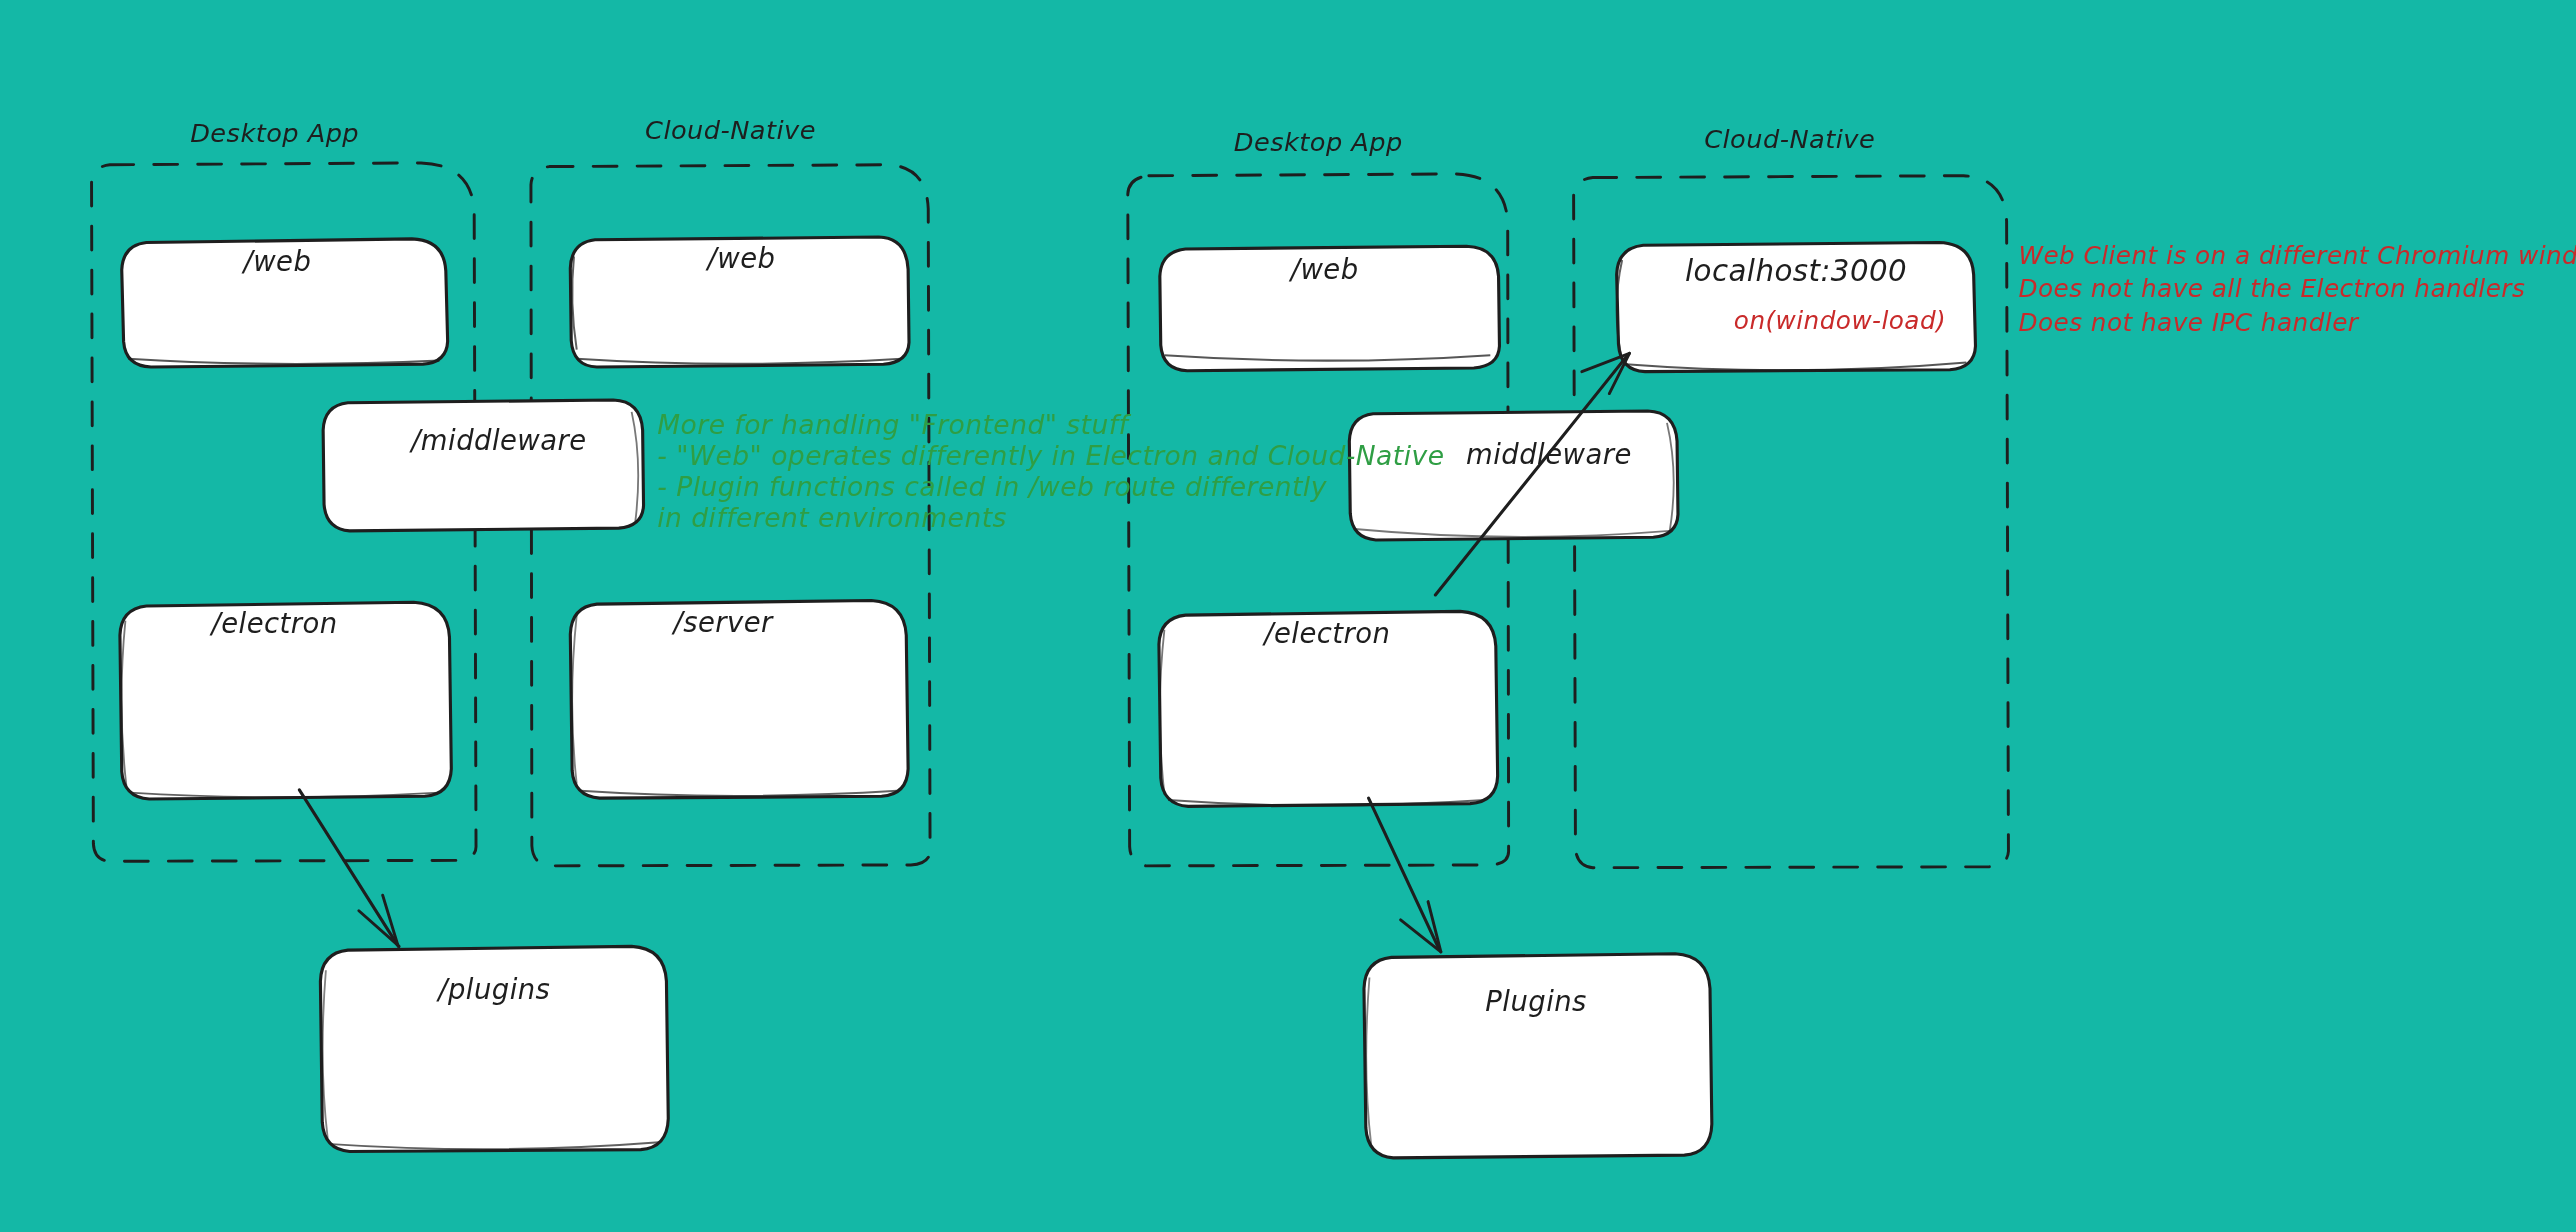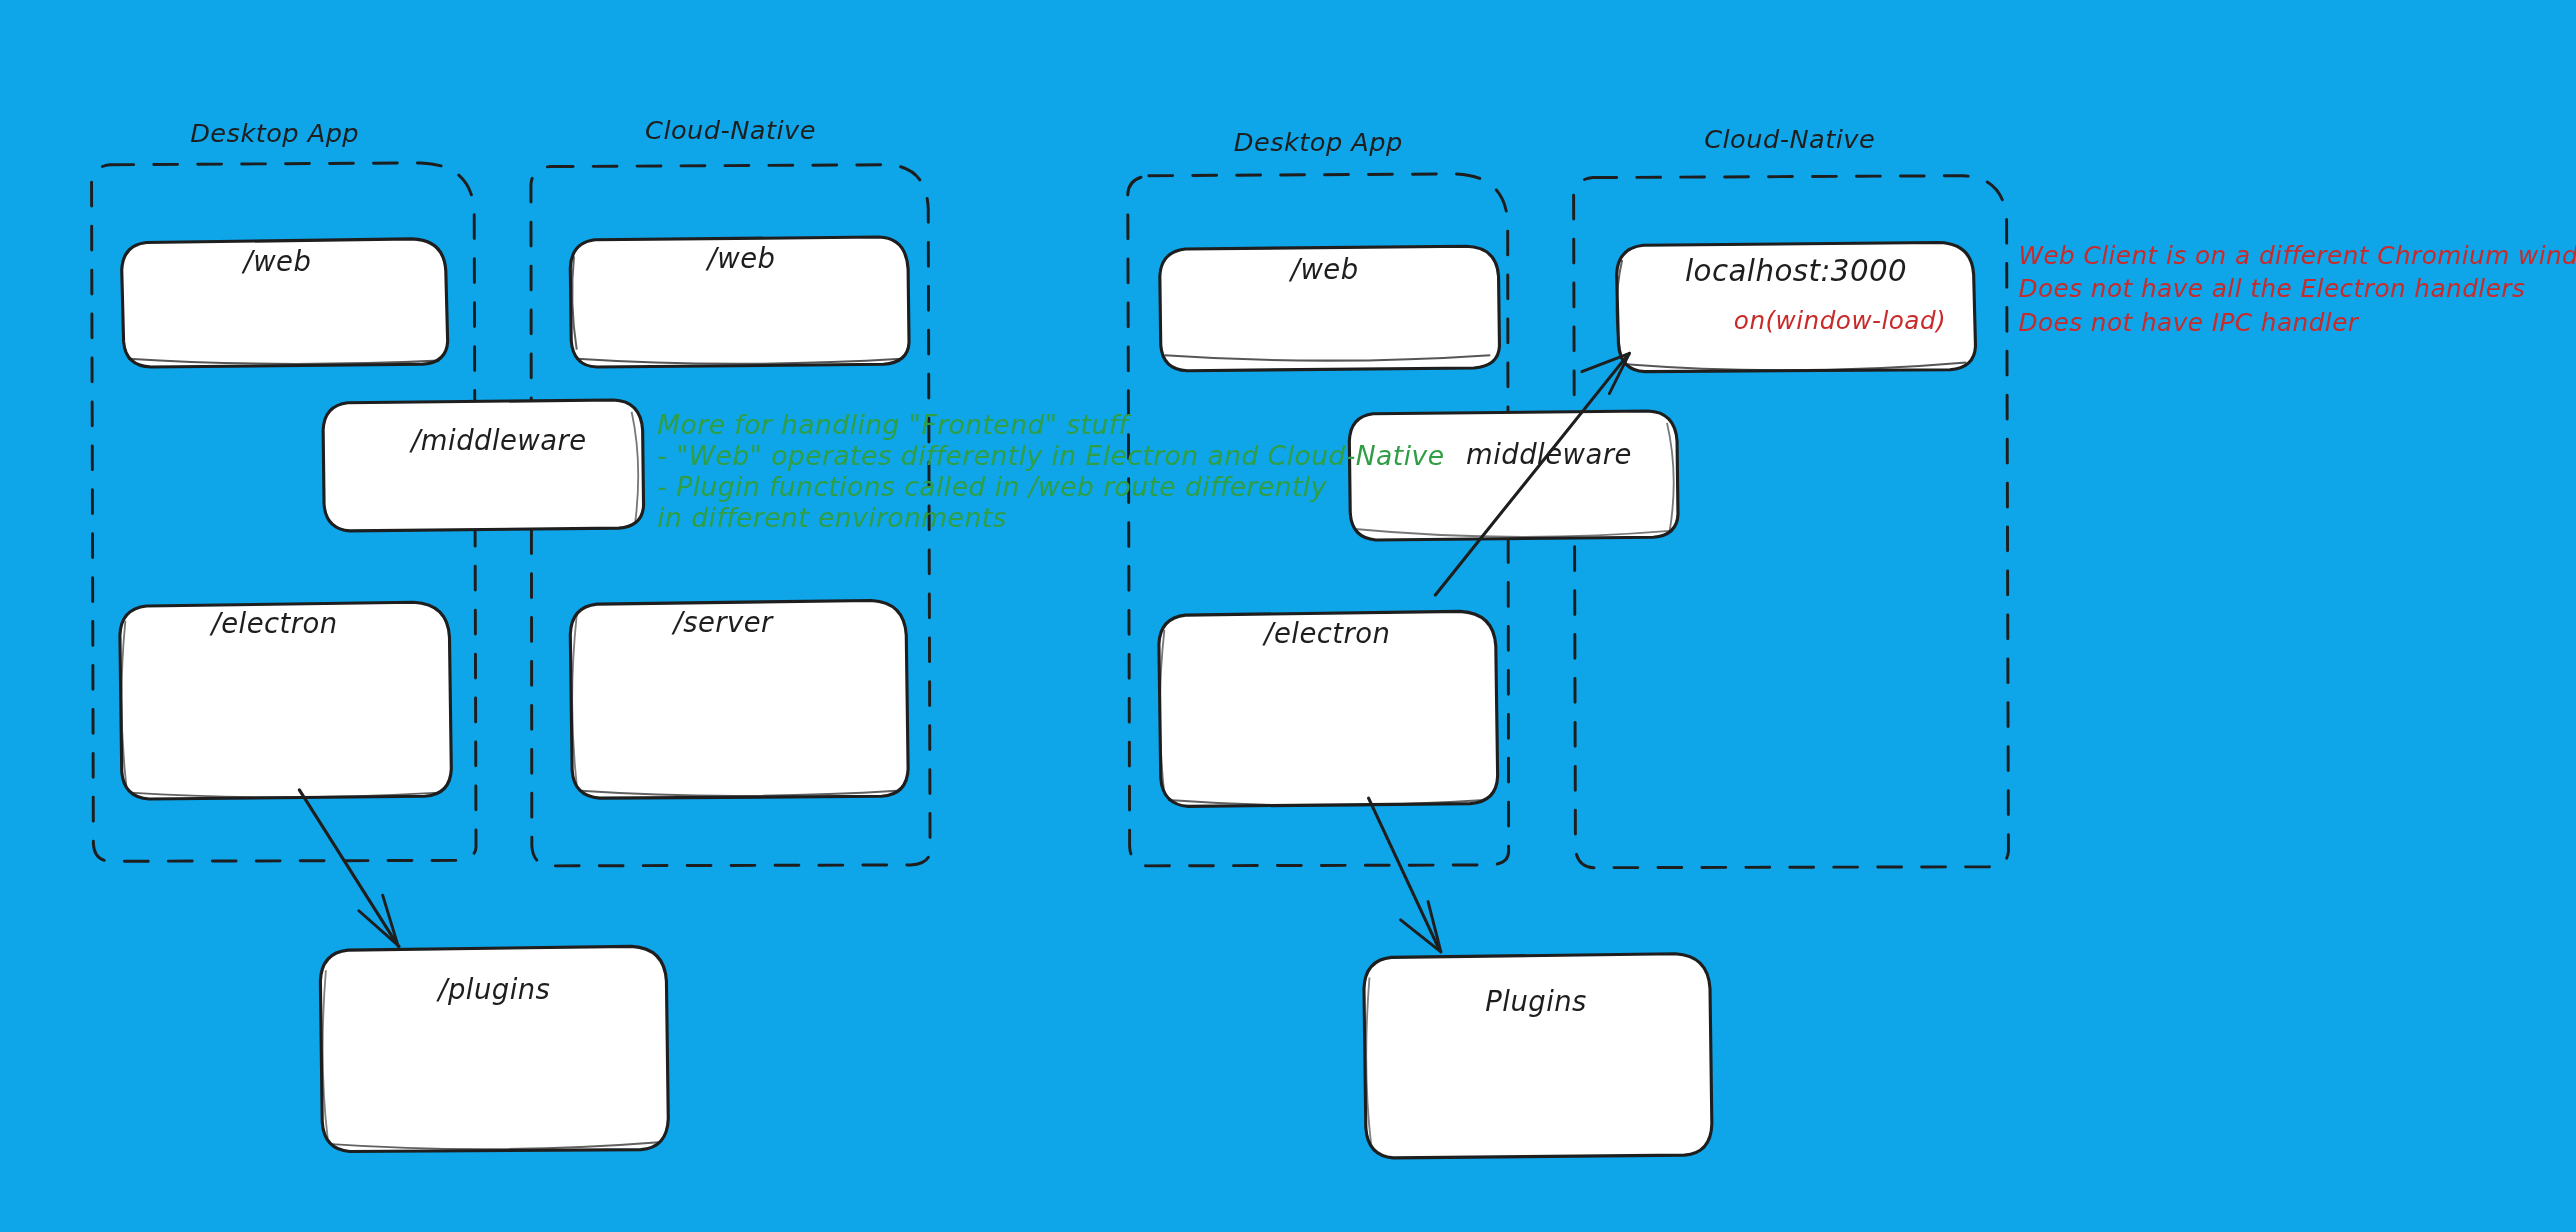--- a/index.html
+++ b/index.html
@@ -1,17 +1,17 @@
 <!DOCTYPE html>
 <html style="font-size:14.6px"><head>
 <meta charset="utf-8">
 <style>
   html,body{margin:0;padding:0;background:#ffffff;}
   body{width:2576px;height:1232px;overflow:hidden;font-family:"DejaVu Sans",sans-serif;}
-  #canvas{position:relative;width:2576px;height:1232px;background:#0ea5e9;}
+  #canvas{position:relative;width:2576px;height:1232px;background:#14b8a6;}
   svg.layer{position:absolute;left:0;top:0;width:2576px;height:1232px;overflow:visible;}
   .hand{font-family:"DejaVu Sans",sans-serif;font-style:italic;letter-spacing:.5px;}
   .node-label{font-size:30px;fill:#1e1e1e;}
   .group-label{font-size:28px;fill:#1e1e1e;}
   .green-text{font-size:29px;fill:#2f9e44;}
   .red-text{font-size:27px;fill:#c92a2a;}
   .red-label{font-size:27px;fill:#c92a2a;}
   .blk{font-size:32px;fill:#1e1e1e;}
   text{paint-order:stroke;}
 </style>

